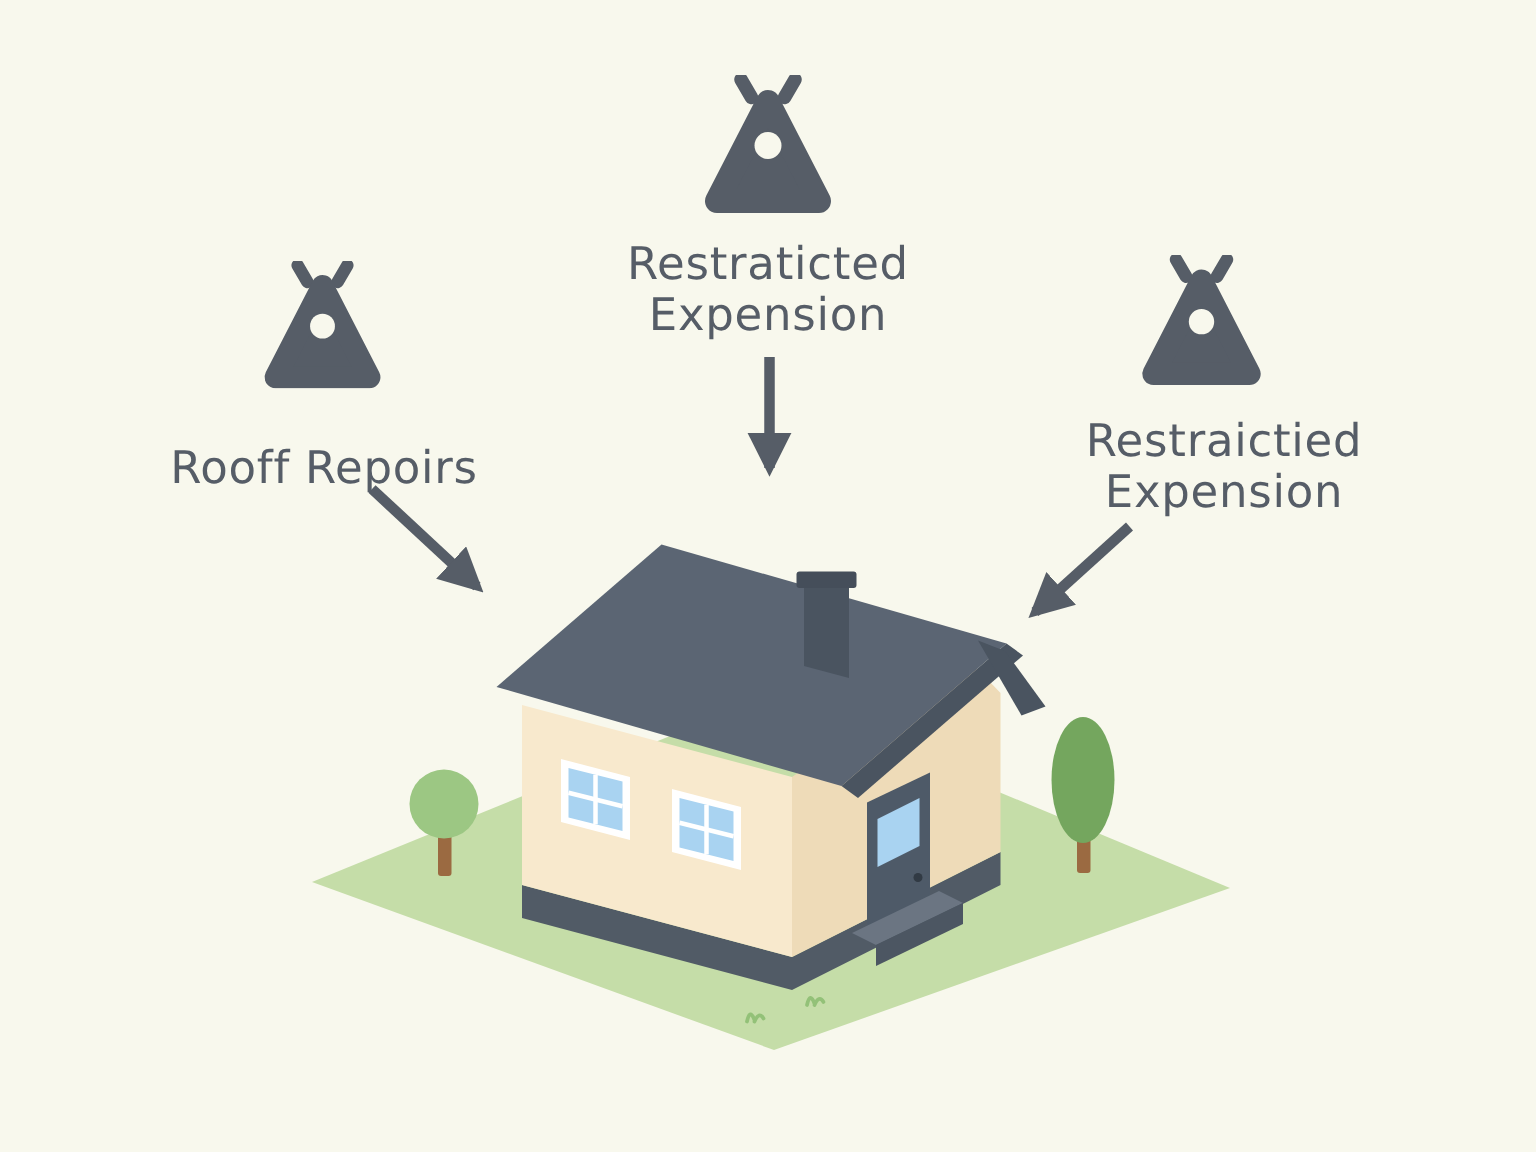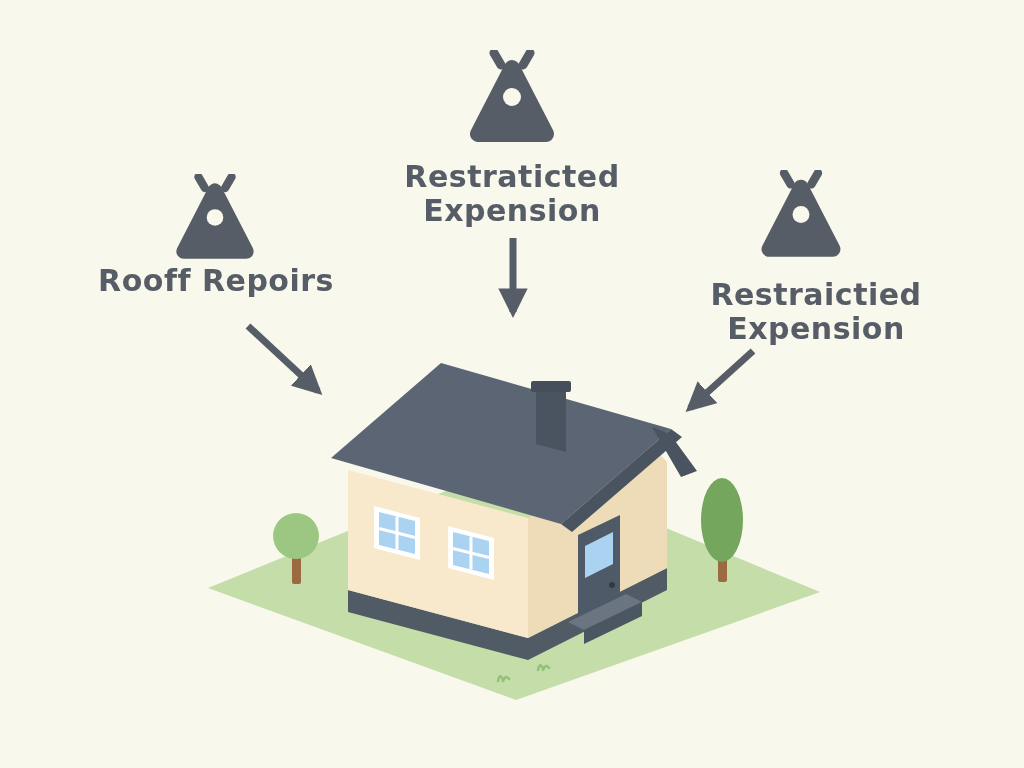--- a/index.html
+++ b/index.html
@@ -6,21 +6,21 @@
   body{
     width:1024px;height:768px;
     background:var(--background,#f8f8ed);
     font-family:"DejaVu Sans","Liberation Sans",sans-serif;
     overflow:hidden;
   }
   .canvas{position:relative;width:1024px;height:768px;}
   .abs{position:absolute;}
   .label{
     color:var(--ink,#565d67);
-    font-weight:700;
+    font-weight:400;
     font-size:30px;
     line-height:34px;
     text-align:center;
     letter-spacing:.5px;
   }
   .label span{display:block;}
   svg{display:block;}
 </style>
 </head>
 <body>
@@ -138,21 +138,21 @@
         <circle cx="50" cy="47" r="9" fill="var(--background,#f8f8ed)"></circle>
       </g>
     </svg>
   </div>
 
   <div class="abs label" style="left:332px;top:160px;width:360px">
     <span>Restraticted</span>
     <span>Expension</span>
   </div>
 
-  <div class="abs label" style="left:66px;top:264px;width:300px">
+  <div class="abs label" style="left:66px;top:296px;width:300px">
     <span>Rooff Repoirs</span>
   </div>
 
   <div class="abs label" style="left:666px;top:278px;width:300px">
     <span>Restraictied</span>
     <span>Expension</span>
   </div>
 
 </div>
 

